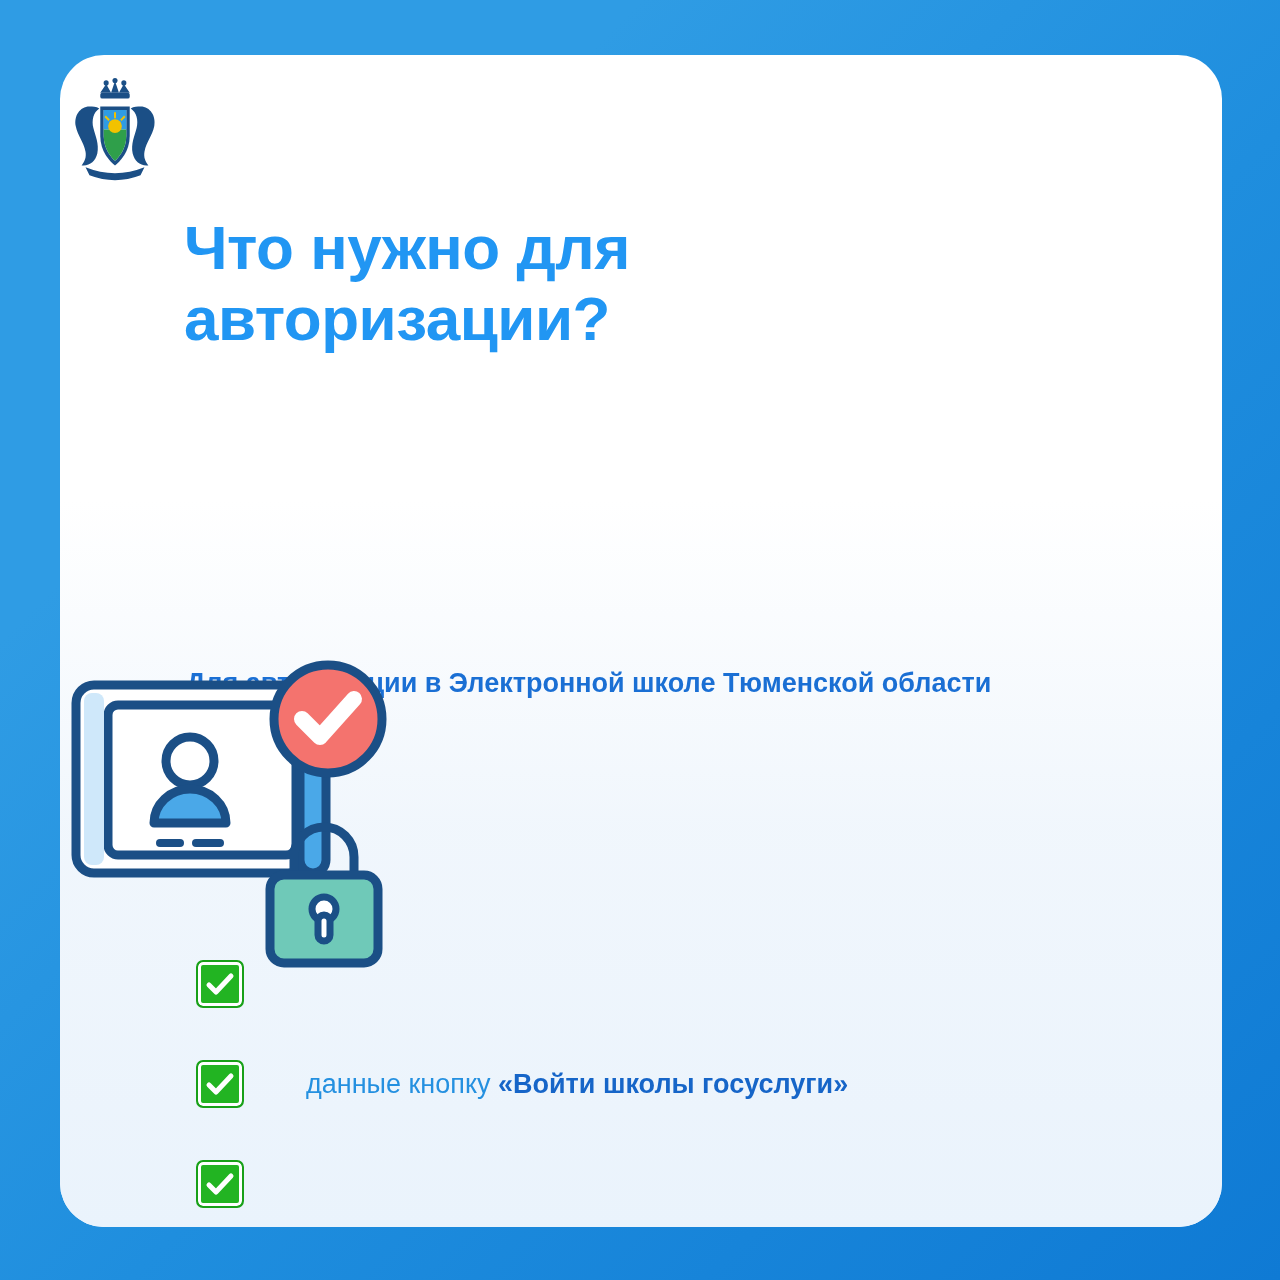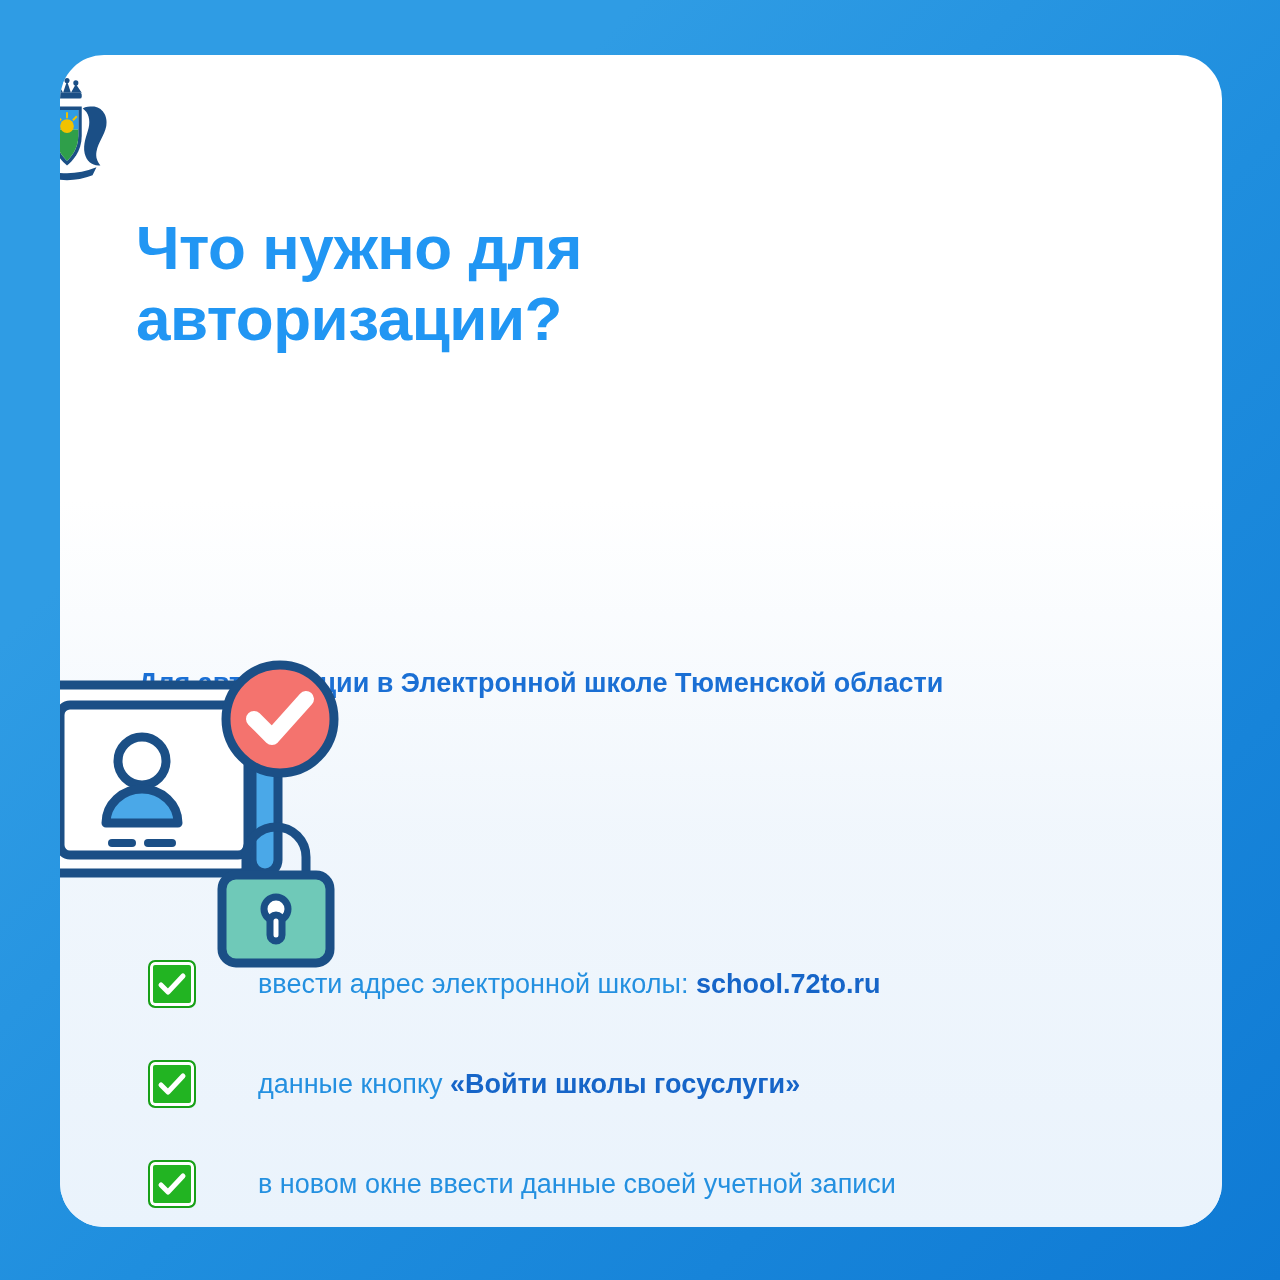--- a/index.html
+++ b/index.html
@@ -20,20 +20,21 @@
 
   #card {
     position: absolute;
     left: 60px;
     top: 55px;
     width: 1162px;
     height: 1172px;
     background: #ffffff;
     border-radius: 44px;
     overflow: hidden;
+    padding-left: 48px;
   }
 
   
   #card::after {
     content: "";
     position: absolute;
     left: 0;
     bottom: 0;
     width: 100%;
     height: 62%;
@@ -172,44 +173,38 @@
     <p class="intro">Для авторизации в Электронной школе Тюменской области необходимо:</p>
 
     <div class="checklist">
 
       <div class="check-row">
         <span class="check-box">
           <svg width="32" height="32" viewBox="0 0 32 32" aria-hidden="true">
             <path d="M5 17 l7 7 l15 -16" fill="none" stroke="#ffffff" stroke-width="5" stroke-linecap="round" stroke-linejoin="round"></path>
           </svg>
         </span>
-        <span class="check-text">
-          <span>ввести адрес электронной школы: </span><b>school.72to.ru</b>
-        </span>
       </div>
 
       <div class="check-row">
         <span class="check-box">
           <svg width="32" height="32" viewBox="0 0 32 32" aria-hidden="true">
             <path d="M5 17 l7 7 l15 -16" fill="none" stroke="#ffffff" stroke-width="5" stroke-linecap="round" stroke-linejoin="round"></path>
           </svg>
         </span>
         <span class="check-text">
           <span>данные кнопку </span><b>«Войти школы госуслуги»</b>
         </span>
       </div>
 
       <div class="check-row">
         <span class="check-box">
           <svg width="32" height="32" viewBox="0 0 32 32" aria-hidden="true">
             <path d="M5 17 l7 7 l15 -16" fill="none" stroke="#ffffff" stroke-width="5" stroke-linecap="round" stroke-linejoin="round"></path>
           </svg>
-        </span>
-        <span class="check-text">
-          <span>в новом окне ввести данные своей учетной записи</span>
         </span>
       </div>
 
     </div>
 
     <div class="illus">
       <svg viewBox="0 0 370 330" width="370" height="330" aria-hidden="true">
 
         <rect x="8" y="28" width="230" height="188" rx="18" fill="#ffffff" stroke="#1b4f86" stroke-width="9"></rect>
 

